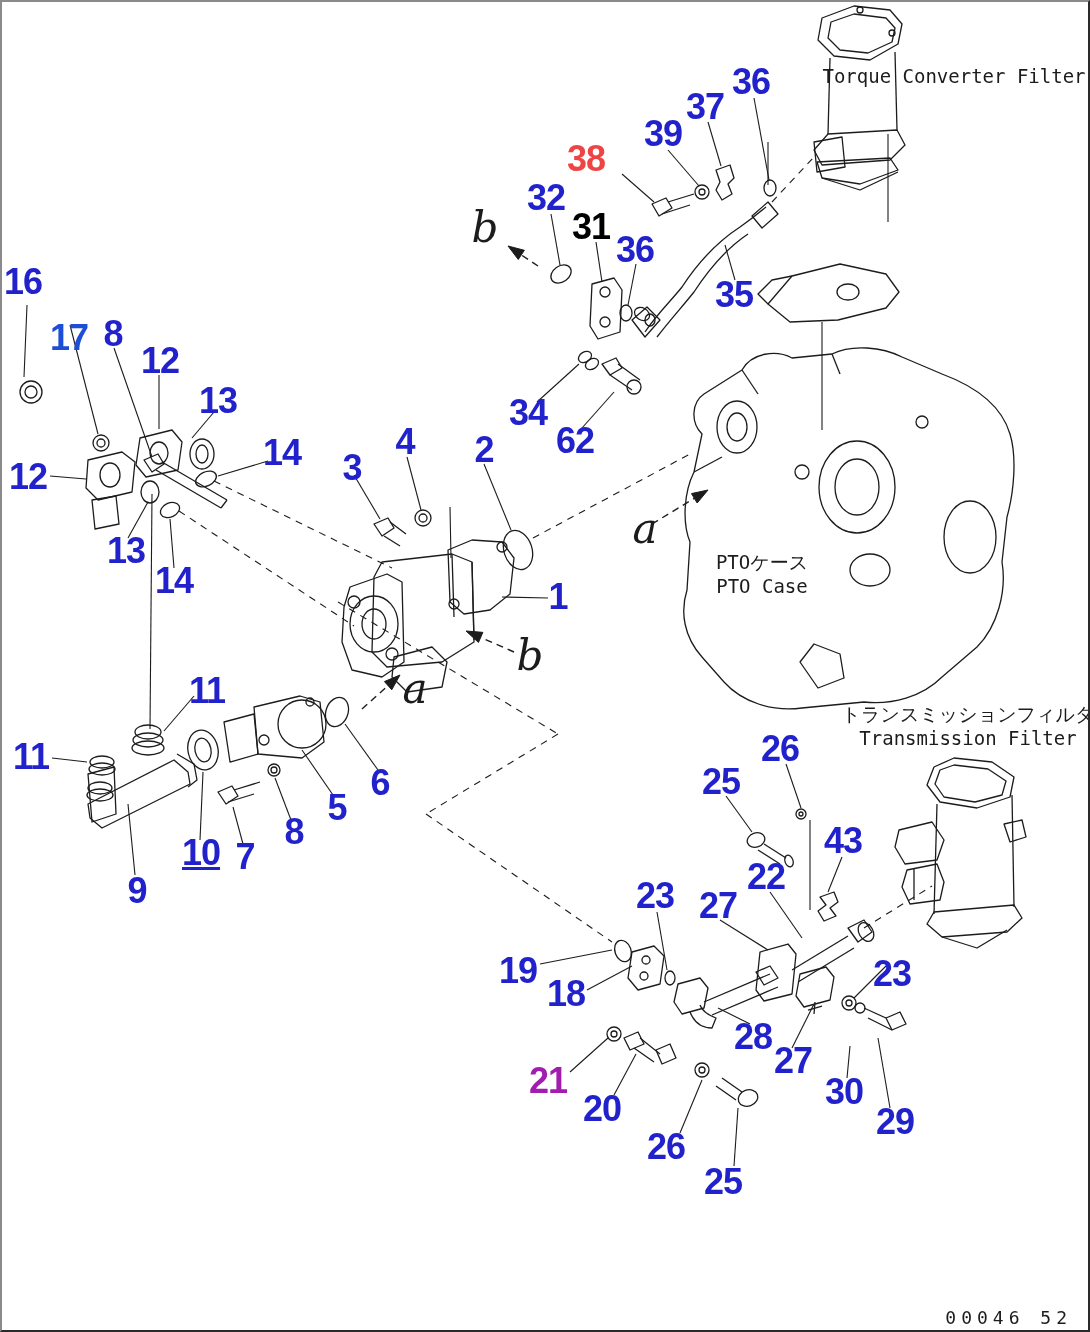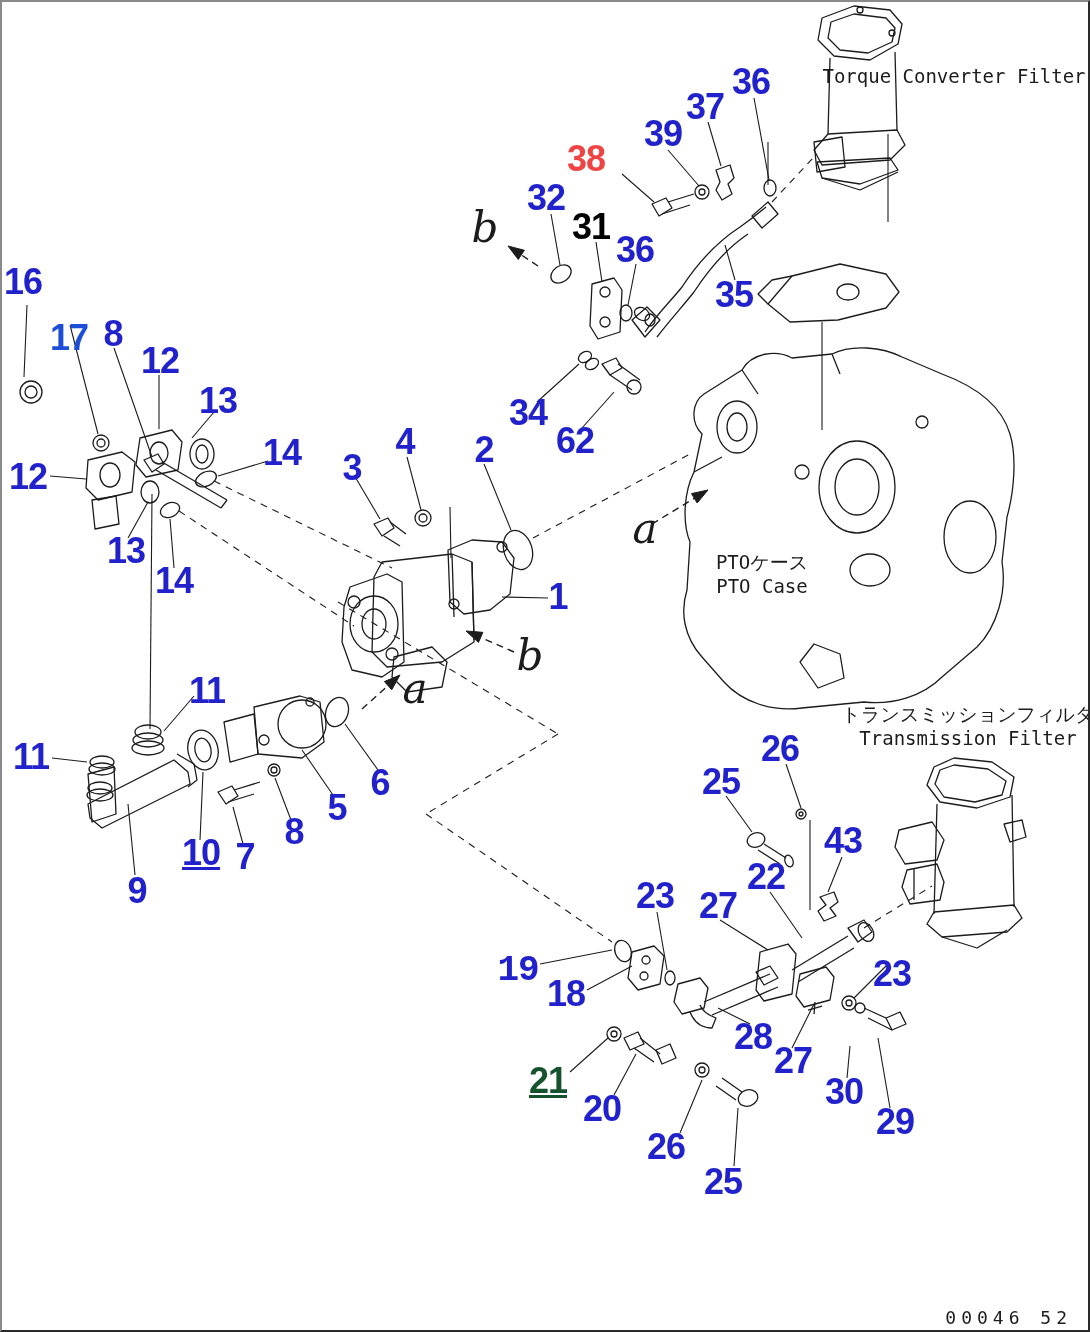--- a/index.html
+++ b/index.html
@@ -313,34 +313,34 @@
       <div class="callout" style="left: 749px; top: 80px; color: rgb(34, 34, 204);">36</div>
       <div class="callout" style="left: 732px; top: 293px; color: rgb(34, 34, 204);">35</div>
       <div class="callout" style="left: 205px; top: 689px; color: rgb(34, 34, 204);">11</div>
       <div class="callout" style="left: 29px; top: 755px; color: rgb(34, 34, 204);">11</div>
       <div class="callout" style="left: 135px; top: 889px; color: rgb(34, 34, 204);">9</div>
       <div class="callout" style="left: 199px; top: 851px; color: rgb(34, 34, 204); text-decoration: underline;">10</div>
       <div class="callout" style="left: 243px; top: 855px; color: rgb(34, 34, 204);">7</div>
       <div class="callout" style="left: 292px; top: 830px; color: rgb(34, 34, 204);">8</div>
       <div class="callout" style="left: 335px; top: 806px; color: rgb(34, 34, 204);">5</div>
       <div class="callout" style="left: 378px; top: 781px; color: rgb(34, 34, 204);">6</div>
-      <div class="callout" style="left: 516px; top: 969px; color: rgb(34, 34, 204); font-family: Liberation Mono, monospace;">19</div>
+      <div class="callout" style="left: 516px; top: 969px; color: rgb(34, 34, 204);">19</div>
       <div class="callout" style="left: 564px; top: 992px; color: rgb(34, 34, 204);">18</div>
       <div class="callout" style="left: 653px; top: 894px; color: rgb(34, 34, 204);">23</div>
       <div class="callout" style="left: 716px; top: 904px; color: rgb(34, 34, 204);">27</div>
       <div class="callout" style="left: 764px; top: 875px; color: rgb(34, 34, 204);">22</div>
       <div class="callout" style="left: 778px; top: 747px; color: rgb(34, 34, 204);">26</div>
       <div class="callout" style="left: 719px; top: 780px; color: rgb(34, 34, 204);">25</div>
       <div class="callout" style="left: 841px; top: 839px; color: rgb(34, 34, 204);">43</div>
       <div class="callout" style="left: 890px; top: 972px; color: rgb(34, 34, 204);">23</div>
       <div class="callout" style="left: 751px; top: 1035px; color: rgb(34, 34, 204);">28</div>
       <div class="callout" style="left: 791px; top: 1059px; color: rgb(34, 34, 204);">27</div>
       <div class="callout" style="left: 842px; top: 1090px; color: rgb(34, 34, 204);">30</div>
       <div class="callout" style="left: 893px; top: 1120px; color: rgb(34, 34, 204);">29</div>
-      <div class="callout" style="left: 546px; top: 1079px; color: #14532d; text-decoration: underline;">21</div>
+      <div class="callout" style="left: 546px; top: 1079px; color: #a21caf;">21</div>
       <div class="callout" style="left: 600px; top: 1107px; color: rgb(34, 34, 204);">20</div>
       <div class="callout" style="left: 664px; top: 1145px; color: rgb(34, 34, 204);">26</div>
       <div class="callout" style="left: 721px; top: 1180px; color: rgb(34, 34, 204);">25</div>
       <div class="viewletter" style="left: 483px; top: 228px;">b</div>
       <div class="viewletter" style="left: 643px; top: 529px;">a</div>
       <div class="viewletter" style="left: 528px; top: 656px;">b</div>
       <div class="viewletter" style="left: 413px; top: 689px;">a</div>
     </div>
 </div>
 

